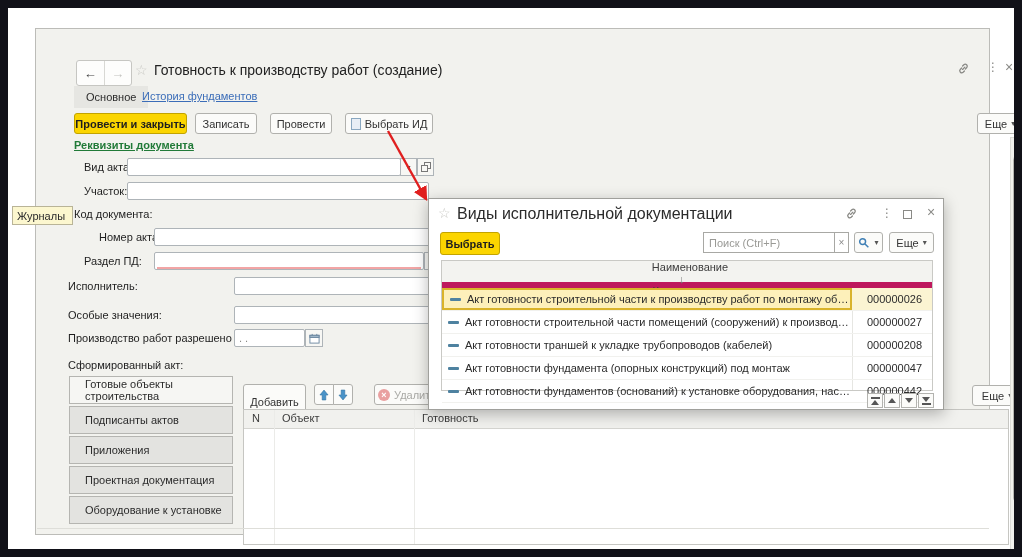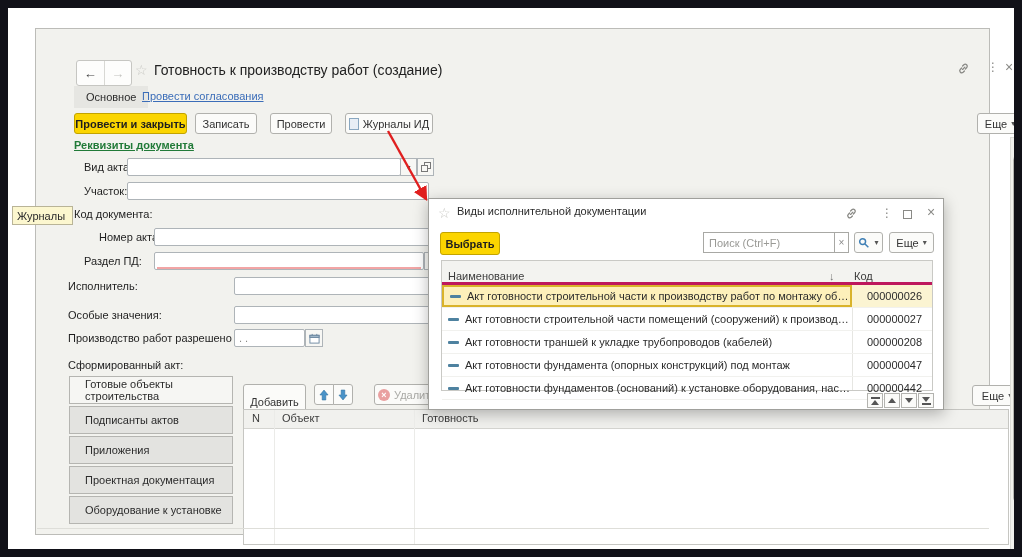--- a/index.html
+++ b/index.html
@@ -53,32 +53,32 @@
   .gcol{position:absolute;top:2px;color:#3c3c3c;}
   .gdiv{position:absolute;top:0;bottom:0;width:1px;background:#ebebe8;}
   
   .sbar{position:absolute;left:974px;top:108px;width:15px;height:419px;background:#f1f1ed;
         border:1px solid #dcdcd8;box-sizing:border-box;}
   .sthumb{position:absolute;left:2px;top:18px;width:9px;height:346px;background:#b6b6b2;border-radius:5px;cursor:pointer;}
   .sarrow{position:absolute;left:3px;font-size:8px;color:#90908c;cursor:pointer;}
   
   .popup{position:absolute;left:428px;top:198px;width:516px;height:212px;background:#fff;
          border:1px solid #a0a09c;box-shadow:0 4px 14px rgba(0,0,0,0.28);z-index:10;box-sizing:border-box;}
-  .ptitle{position:absolute;left:28px;top:6px;font-size:11px;color:#2b2b2b;white-space:nowrap;}
+  .ptitle{position:absolute;left:28px;top:6px;font-size:16px;color:#2b2b2b;white-space:nowrap;}
   .psearch{position:absolute;left:274px;top:33px;width:131px;height:21px;border:1px solid #a8a8a4;
            border-right:none;box-sizing:border-box;padding:0 5px;font-size:11px;color:#333;
            font-family:"Liberation Sans","DejaVu Sans",sans-serif;outline:none;}
   .psearch::placeholder{color:#9a9a96;}
   .pclear{position:absolute;left:405px;top:33px;width:15px;height:21px;background:#fff;border:1px solid #a8a8a4;
           box-sizing:border-box;display:flex;align-items:center;justify-content:center;color:#888;font-size:10px;cursor:pointer;}
   .plist{position:absolute;left:12px;top:61px;width:492px;height:131px;border:1px solid #c9c9c5;
          box-sizing:border-box;background:#fff;}
   .pcoldiv{position:absolute;left:410px;top:0;bottom:0;width:1px;background:#e6e6e2;}
-  .phead{height:21px;display:flex;align-items:flex-end;background:#f3f3f0;border-bottom:3px solid #be185d;
-         position:relative;color:#3c3c3c;}
+  .phead{height:21px;display:flex;align-items:center;background:#f3f3f0;border-bottom:6px solid #be185d;
+         position:relative;color:#3c3c3c;flex-direction:column;}
   .phname{flex:1;padding-left:6px;}
   .phsort{width:16px;color:#777;}
   .phcode{width:78px;padding-left:9px;}
   .prow{height:22px;display:flex;align-items:center;position:relative;border-bottom:1px solid #f1f1ee;cursor:pointer;}
   .namecell{width:410px;height:100%;display:flex;align-items:center;gap:6px;padding-left:6px;
             box-sizing:border-box;overflow:hidden;}
   .dash{display:inline-block;width:11px;height:3px;background:#4e82a0;border-radius:1px;flex:none;}
   .nametext{white-space:nowrap;overflow:hidden;text-overflow:ellipsis;color:#2b2b2b;}
   .codecell{padding-left:15px;color:#2b2b2b;}
   .prow.sel{background:#fbf4d2;}
@@ -115,34 +115,34 @@
       <svg width="13" height="13" viewBox="0 0 14 14" fill="none" stroke="#8a8a86" stroke-width="1.4" stroke-linecap="round">
         <path d="M6 8 L8.5 5.5"></path>
         <path d="M5 6.5 L3.5 8 a2.2 2.2 0 0 0 3.1 3.1 L8 9.7"></path>
         <path d="M9 7.5 L10.5 6 a2.2 2.2 0 0 0 -3.1 -3.1 L6 4.3"></path>
       </svg>
     </span>
     <span class="hico" style="left:951px;top:32px;font-size:12px;">⋮</span>
     <span class="hico" style="left:969px;top:31px;font-size:14px;">×</span>
 
     <div class="tab-active">Основное</div>
-    <a class="tab-link">Провести согласования</a>
+    <a class="tab-link">История фундаментов</a>
 
     <div class="btn yellow" style="left:38px;top:84px;width:113px;height:21px;">
       <span>Провести и закрыть</span>
     </div>
     <div class="btn" style="left:159px;top:84px;width:62px;height:21px;">
       <span>Записать</span>
     </div>
     <div class="btn" style="left:234px;top:84px;width:62px;height:21px;">
       <span>Провести</span>
     </div>
     <div class="btn" style="left:309px;top:84px;width:88px;height:21px;">
       <span class="docicon"></span>
-      <span>Журналы ИД</span>
+      <span>Выбрать ИД</span>
     </div>
     <div class="btn" style="left:941px;top:84px;width:46px;height:21px;">
       <span>Еще</span>
       <span class="caret">▾</span>
     </div>
 
     <a class="glink" style="left:38px;top:110px;">Реквизиты документа</a>
 
     <span class="lbl" style="left:48px;top:132px;">Вид акта:</span>
     <div class="fld" style="left:91px;top:129px;width:274px;"></div>

